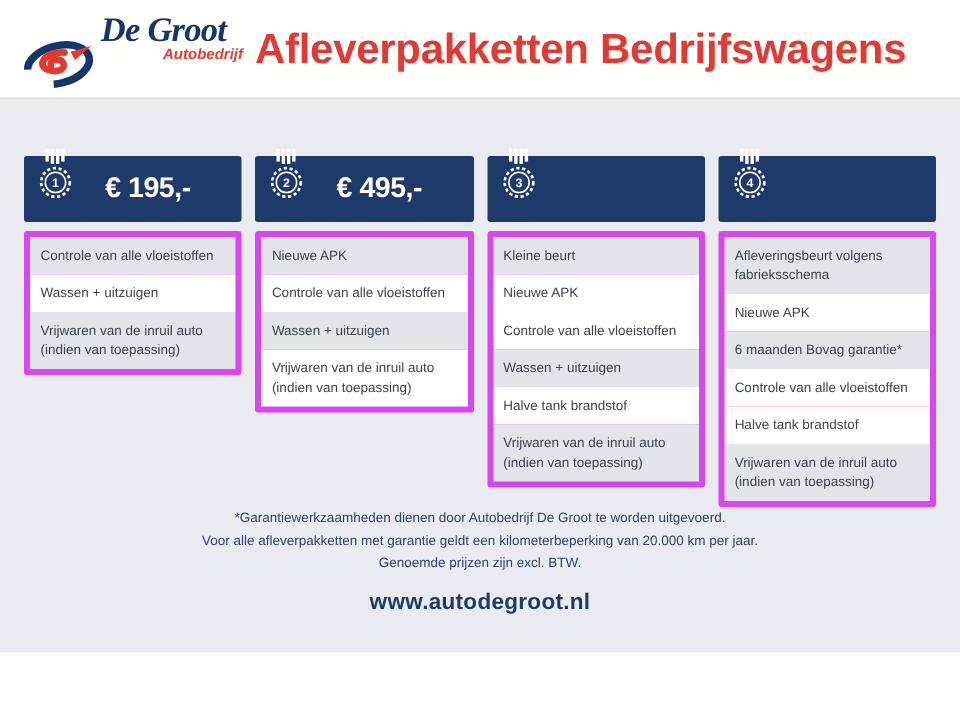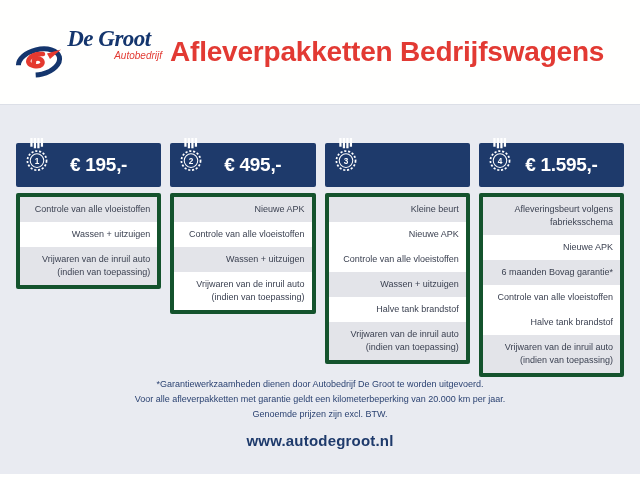--- a/index.html
+++ b/index.html
@@ -1,36 +1,36 @@
 <!DOCTYPE html>
 <html><head>
 <meta charset="utf-8">
 <style>
   * { margin:0; padding:0; box-sizing:border-box; }
   html,body { width:640px; height:480px; }
   body { font-family:"Liberation Sans","DejaVu Sans",sans-serif; background:#ffffff; overflow:hidden; }
   .page { width:640px; height:480px; background:#ffffff; position:relative; }
 
   
-  .top { height:104px; background:#fffffe; display:flex; align-items:center; padding:0 22px 0 14px; }
+  .top { height:65px; background:#fffffe; display:flex; align-items:center; padding:0 22px 0 14px; }
   .logo { width:150px; position:relative; height:64px; flex:0 0 auto; }
   .logo-swoosh { position:absolute; left:0; top:18px; }
   .logo-text { position:absolute; left:40px; top:6px; width:110px; text-align:center; }
   .logo-name { font-family:"Liberation Serif","DejaVu Serif",serif; font-style:italic; font-weight:bold; font-size:23px; color:#14356d; letter-spacing:-0.5px; white-space:nowrap; }
-  .logo-sub { font-style:italic; font-weight:normal; font-size:10px; color:#e23a33; text-align:right; margin-top:-2px; padding-right:2px; }
+  .logo-sub { font-style:italic; font-weight:bold; font-size:10px; color:#e23a33; text-align:right; margin-top:-2px; padding-right:2px; }
   .main-title { flex:1; color:#e23a33; font-size:28px; font-weight:700; letter-spacing:-0.2px; padding-left:6px; white-space:nowrap; }
 
   
   .content { background:#e9ebf1; height:370px; padding:38px 16px 0; border-top:1px solid #dcdfe7; }
   .columns { display:flex; gap:9px; align-items:flex-start; }
   .pkg-col { flex:1; min-width:0; }
   .pkg-head { background:#1e3a6b; border-radius:2px; height:44px; position:relative; display:flex; align-items:center; padding-left:38px; }
   .medal { position:absolute; left:8px; top:-5px; width:27px; height:37px; }
   .pkg-price { flex:1; text-align:center; color:#ffffff; font-weight:bold; font-size:19px; letter-spacing:-0.3px; padding-right:18px; white-space:nowrap; }
-  .pkg-body { background:#14532d; border-radius:2px; margin-top:6px; padding:4px;text-align:right; }
+  .pkg-body { background:#d946ef; border-radius:2px; margin-top:6px; padding:4px; }
   .pkg-row { font-size:9px; line-height:13px; color:#3c4252; padding:6px 7px; background:#ffffff; }
   .pkg-row.alt { background:#e3e4e9; }
 
   
   .footnotes { margin-top:0; text-align:center; color:#2c4372; font-size:9px; line-height:15px; }
   .website { margin-top:10px; text-align:center; color:#1e3a6b; font-weight:bold; font-size:15px; letter-spacing:0.2px; }
 
   .bottom-strip { height:17px; background:#fffffe; }
 </style>
 </head>
@@ -119,21 +119,20 @@
           <div class="pkg-head">
             <svg class="medal" viewBox="0 0 26 36">
               <rect x="6" y="0" width="2.2" height="8.5" fill="#fff"></rect>
               <rect x="9.4" y="0" width="2.2" height="10" fill="#fff"></rect>
               <rect x="12.8" y="0" width="2.2" height="10" fill="#fff"></rect>
               <rect x="16.2" y="0" width="2.2" height="8.5" fill="#fff"></rect>
               <circle cx="12.5" cy="22" r="9.3" fill="none" stroke="#fff" stroke-width="1.7" stroke-dasharray="2.1 1.7"></circle>
               <circle cx="12.5" cy="22" r="6.6" fill="none" stroke="#fff" stroke-width="1"></circle>
               <text x="12.5" y="25" text-anchor="middle" font-size="8" font-weight="bold" fill="#fff" font-family="Liberation Sans, sans-serif">4</text>
             </svg>
-            <span class="pkg-price">€ 1.595,-</span>
           </div>
           <div class="pkg-body">
             <div class="pkg-row alt">Afleveringsbeurt volgens fabrieksschema</div>
             <div class="pkg-row">Nieuwe APK</div>
             <div class="pkg-row alt">6 maanden Bovag garantie*</div>
             <div class="pkg-row">Controle van alle vloeistoffen</div>
             <div class="pkg-row">Halve tank brandstof</div>
             <div class="pkg-row alt">Vrijwaren van de inruil auto (indien van toepassing)</div>
           </div>
         </div>

